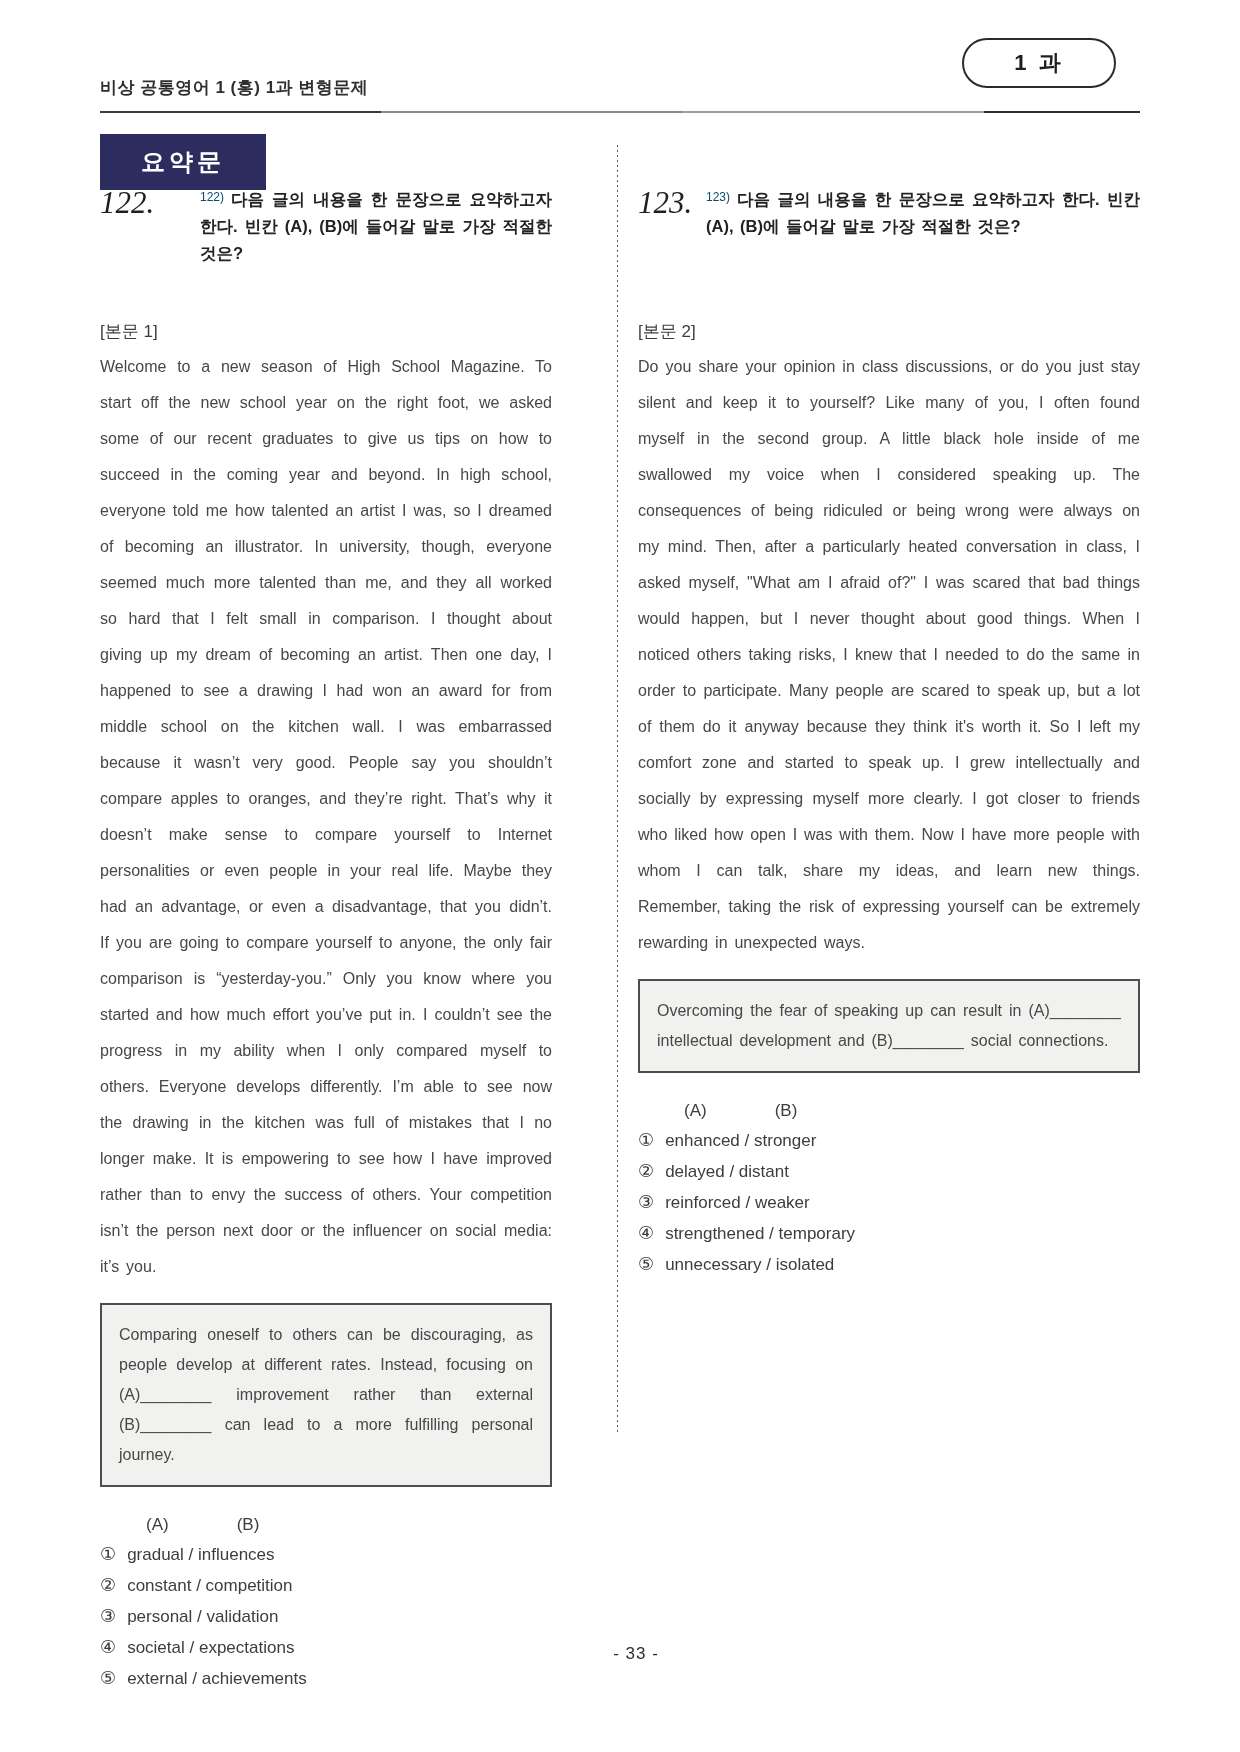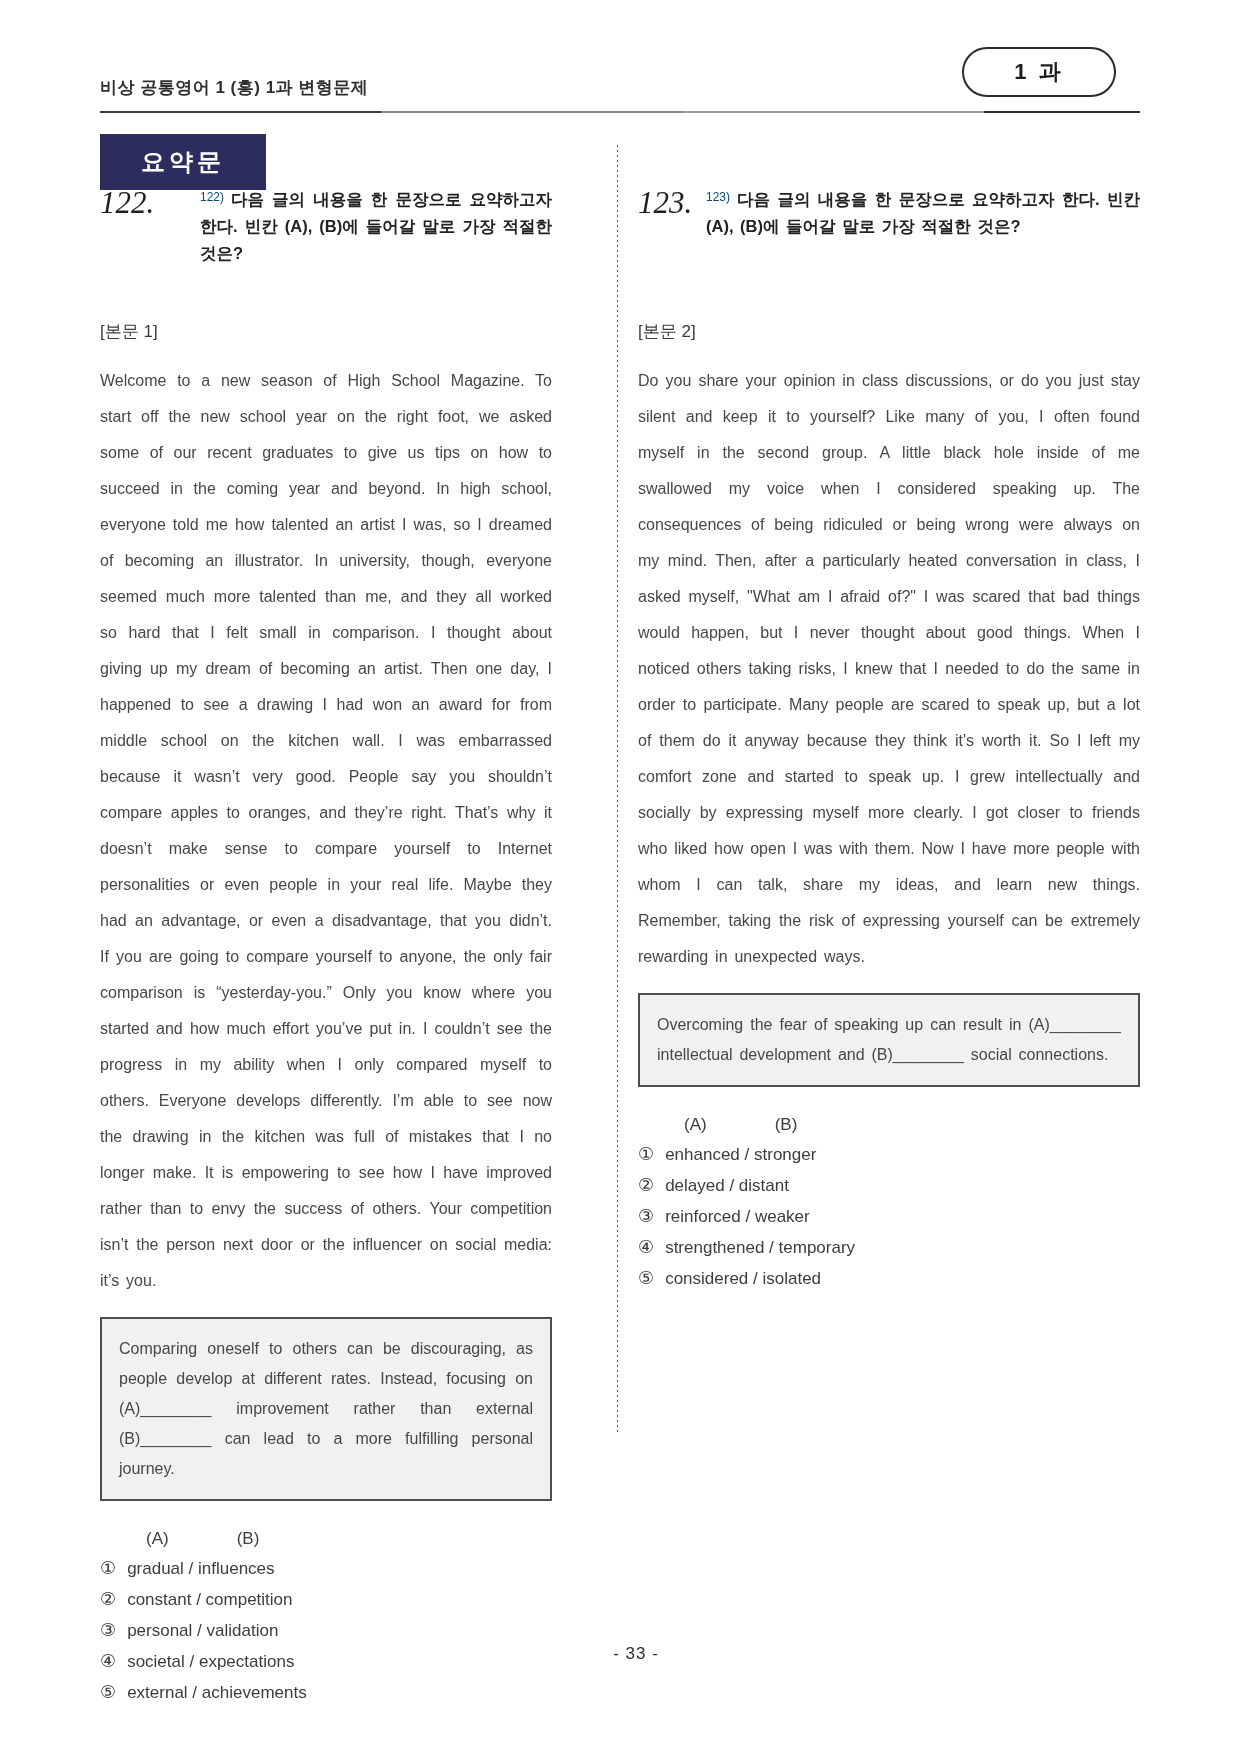--- a/index.html
+++ b/index.html
@@ -27,21 +27,21 @@
     left: 100px; top: 111px;
     width: 1040px; height: 2px;
     background: linear-gradient(to right,
       #3c3c3c 0%, #3c3c3c 27%,
       #8a8a8a 27%, #8a8a8a 56%,
       #9d9d9d 56%, #9d9d9d 85%,
       #2e2e2e 85%, #2e2e2e 100%);
   }
   .unit-badge {
     position: absolute;
-    left: 962px; top: 47px;
+    left: 962px; top: 38px;
     width: 154px; height: 50px;
     border: 2px solid #2b2b2b;
     border-radius: 26px;
     display: flex; align-items: center; justify-content: center;
     font-size: 22px; font-weight: 700;
     letter-spacing: 3px;
     color: #1d1d1d;
     background: #fff;
   }
   .section-chip {
@@ -94,21 +94,21 @@
     position: relative; top: -2px;
     margin-right: 7px;
     color: #0c4a6e;
     letter-spacing: 0;
   }
 
   
   .passage-label {
     font-size: 17px;
     color: #3c3c3c;
-    margin: 4px 0 20px 0;
+    margin: 4px 0 6px 0;
   }
   .passage {
     font-size: 16px;
     line-height: 36px;
     text-align: justify;
     word-spacing: 0.15em;
     color: #474747;
   }
 
   
@@ -225,20 +225,20 @@
       <li class="option">
         <span class="marker">③</span>
         <span>reinforced / weaker</span>
       </li>
       <li class="option">
         <span class="marker">④</span>
         <span>strengthened / temporary</span>
       </li>
       <li class="option">
         <span class="marker">⑤</span>
-        <span>considered / isolated</span>
+        <span>unnecessary / isolated</span>
       </li>
     </ul>
   </section>
 
   <div class="page-number">- 33 -</div>
 
 </div>
 
 </body></html>

